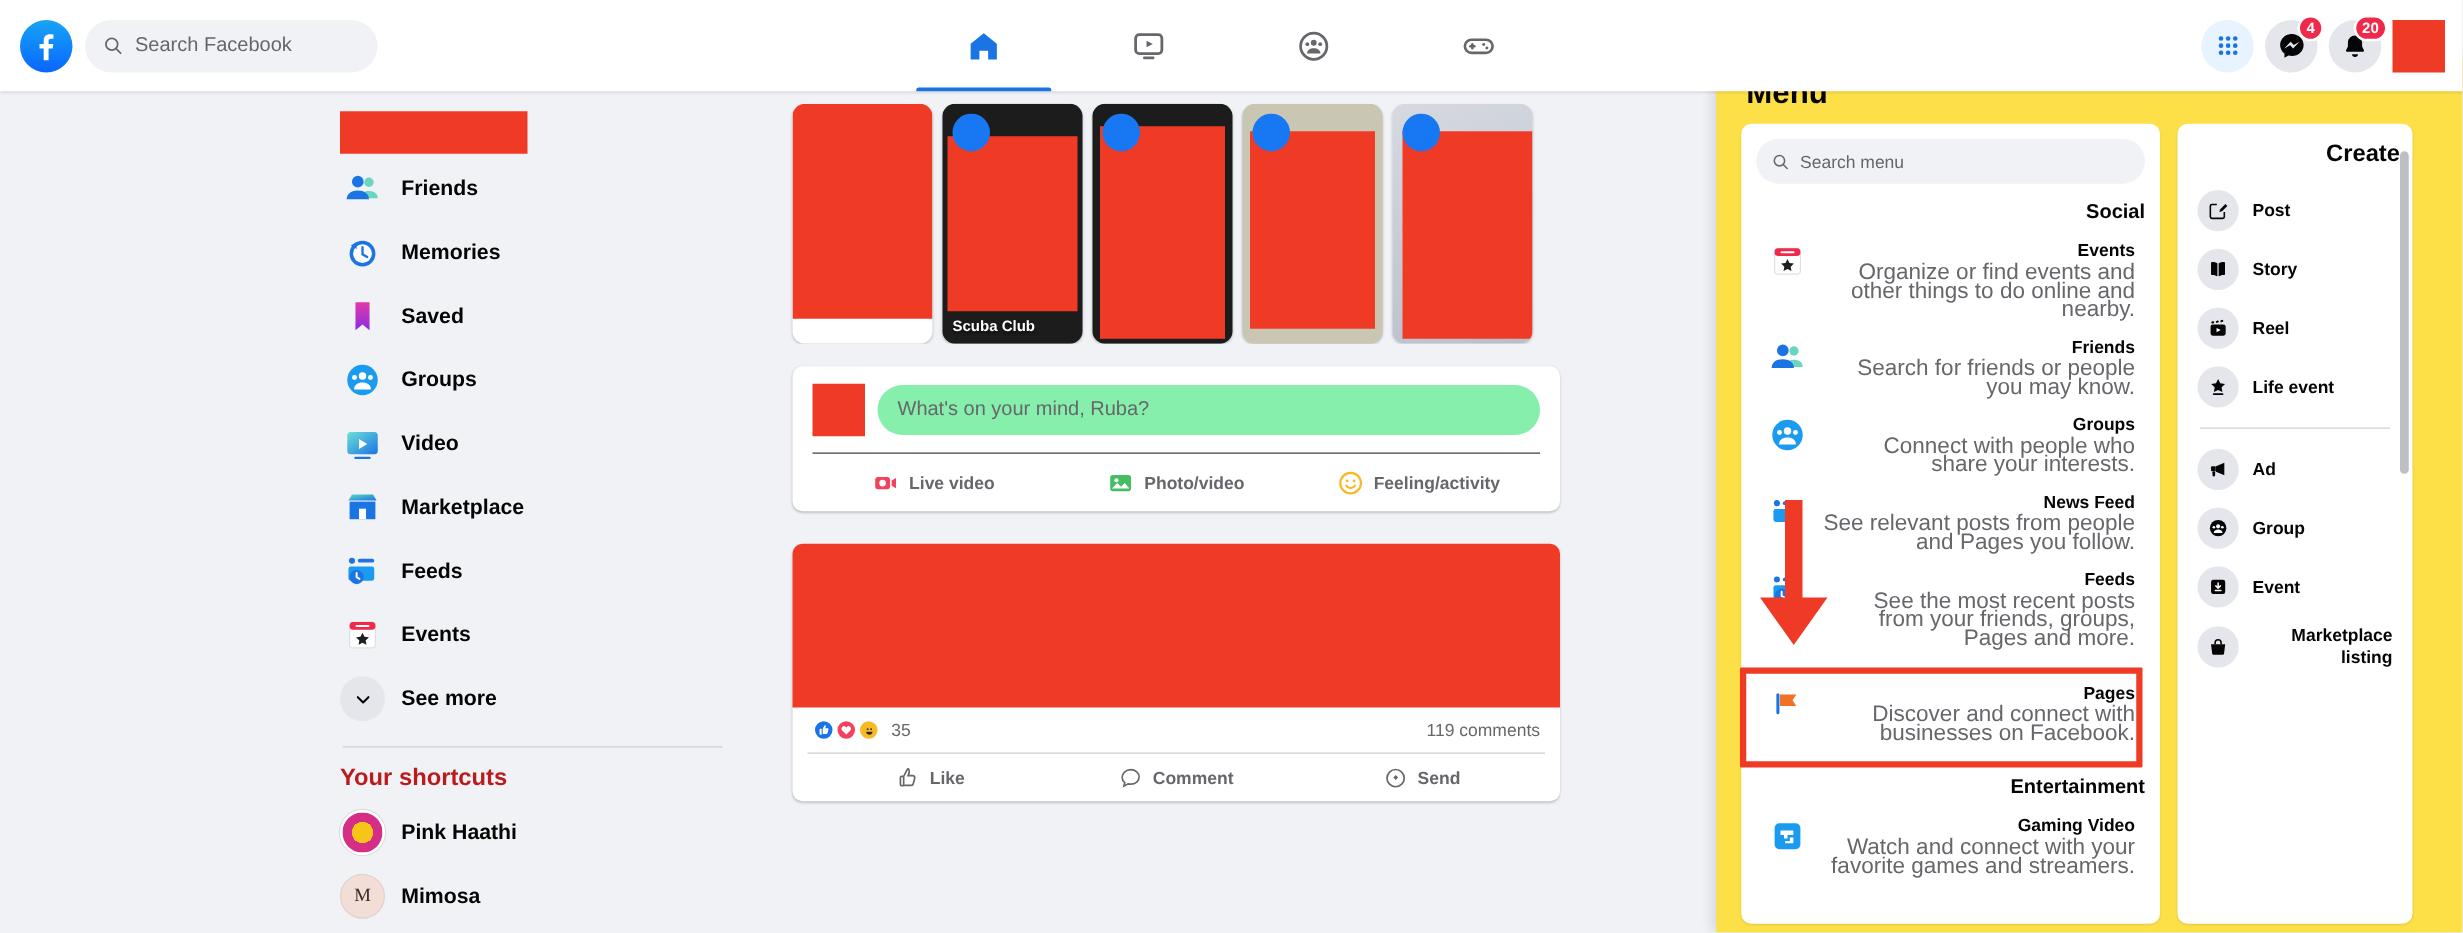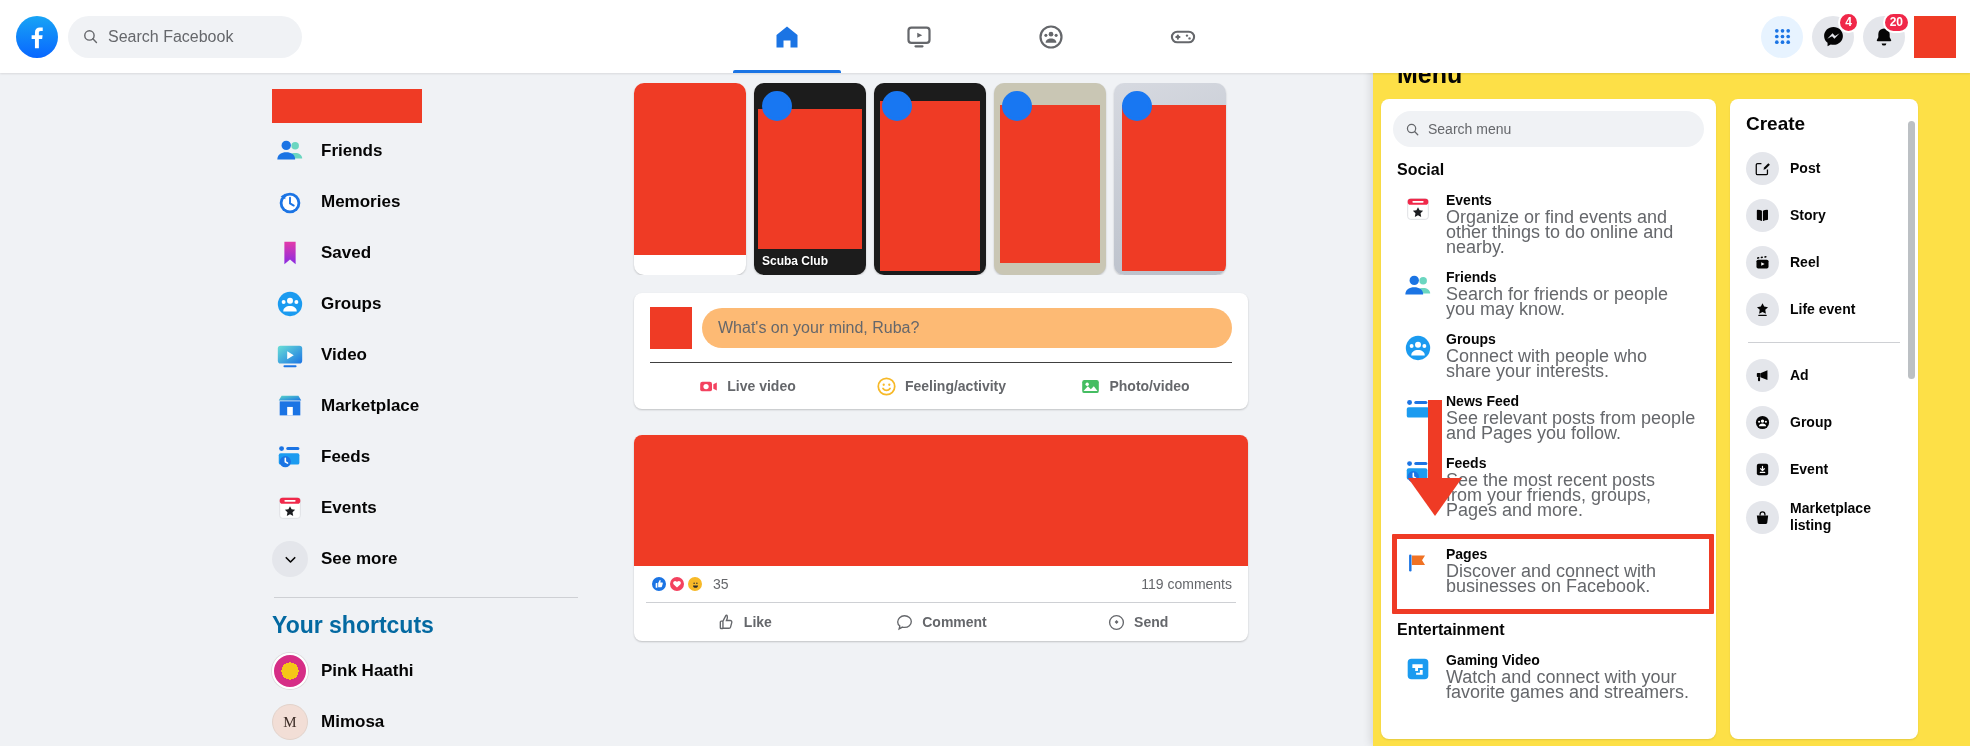--- a/index.html
+++ b/index.html
@@ -66,21 +66,21 @@
     padding: 0 8px; border-radius: 8px; margin-bottom: 7px; cursor: pointer;
   }
   .side-item span.lbl { font-size: 17px; color: #050505; font-weight: 600; }
   .side-icon { width: 36px; height: 36px; display: flex; align-items: center; justify-content: center; flex: 0 0 36px; }
   .profile-redact { width: 150px; height: 34px; background: #ef3b25; margin: 8px 0 6px 8px; }
   .seemore-circ {
     width: 36px; height: 36px; border-radius: 50%; background: #e4e6eb;
     display: flex; align-items: center; justify-content: center;
   }
   .side-divider { height: 1px; background: #ced0d4; margin: 16px 10px 14px 10px; }
-  .shortcut-head { font-size: 23px; color: #0369a1; font-weight: bold; padding: 0 8px; margin-bottom: 10px; }
+  .shortcut-head { font-size: 19px; color: #b91c1c; font-weight: bold; padding: 0 8px; margin-bottom: 10px; }
   .sc-av { width: 36px; height: 36px; border-radius: 50%; flex: 0 0 36px;
     display:flex; align-items:center; justify-content:center; font-size: 15px; color:#fff; overflow: hidden; }
 
   
   .feed { position: absolute; top: 73px; left: 596px; width: 690px; height: 527px; padding-top: 10px; }
   .stories { display: flex; gap: 8px; height: 192px; padding-left: 38px; overflow: hidden; }
   .story {
     width: 112px; height: 192px; border-radius: 10px; position: relative;
     overflow: hidden; flex: 0 0 112px; cursor: pointer;
     box-shadow: 0 1px 2px rgba(0,0,0,.2);
@@ -100,21 +100,21 @@
     border-radius: 50%; background: #1877f2; border: 3px solid #1877f2; z-index: 2;
   }
   .card {
     background: #fff; border-radius: 8px; margin: 18px 38px 0 38px;
     box-shadow: 0 1px 2px rgba(0,0,0,.2);
   }
   .composer { padding: 14px 16px 0 16px; }
   .comp-row { display: flex; align-items: center; gap: 10px; }
   .comp-av { width: 42px; height: 42px; background: #ef3b25; flex: 0 0 42px; }
   .comp-input {
-    flex: 1; height: 40px; border-radius: 20px; background: #fdba74;
+    flex: 1; height: 40px; border-radius: 20px; background: #86efac;
     display: flex; align-items: center; padding: 0 16px; color: #65676b;
     font-size: 16px; cursor: pointer;
   }
   .comp-actions { display: flex; border-top: 1px solid #404040; margin-top: 13px; }
   .comp-act {
     flex: 1; height: 46px; display: flex; align-items: center; justify-content: center;
     gap: 8px; color: #65676b; font-size: 14px; font-weight: 600; cursor: pointer;
   }
   .post-img { height: 131px; background: #ef3b25; border-radius: 8px 8px 0 0; }
   .post-stats {
@@ -131,21 +131,21 @@
     gap: 8px; color: #65676b; font-size: 14px; font-weight: 600; cursor: pointer;
   }
 
   
   .menu-panel {
     position: absolute; top: 46px; left: 1373px; width: 597px; height: 700px;
     background: #fde047; border-radius: 8px 0 0 0;
     box-shadow: -2px 0 10px rgba(0,0,0,.12); z-index: 30; overflow: hidden;
   }
   .menu-title { font-size: 25px; font-weight: bold; color: #050505; padding: 14px 24px 10px 24px; }
-  .menu-body { display: flex; gap: 14px; padding: 0 18px 0 8px; }
+  .menu-body { display: flex; gap: 14px; padding: 0 18px 0 20px; text-align: right; }
   .menu-col {
     width: 335px; height: 640px; background: #fff; border-radius: 8px;
     padding: 12px; overflow: hidden; position: relative;
     box-shadow: 0 1px 2px rgba(0,0,0,.1);
   }
   .menu-search {
     height: 36px; border-radius: 18px; background: #f0f2f5; display: flex;
     align-items: center; gap: 8px; padding: 0 12px; color: #65676b; font-size: 14px;
     margin-bottom: 14px; cursor: text;
   }
@@ -443,34 +443,34 @@
         <div class="comp-act">
           <svg width="21" height="21" viewBox="0 0 24 24">
               <rect x="2.5" y="6.5" width="13.5" height="11" rx="2.5" fill="#f3425f"></rect>
               <circle cx="9.2" cy="12" r="3" fill="#fff"></circle>
               <path d="M17.5 9.5l4-2.2v9.4l-4-2.2z" fill="#f3425f"></path>
             </svg>
           <span>Live video</span>
         </div>
         <div class="comp-act">
           <svg width="21" height="21" viewBox="0 0 24 24">
+              <rect x="2.5" y="4.5" width="19" height="15" rx="2.5" fill="#45bd62"></rect>
+              <circle cx="8.2" cy="9.4" r="1.9" fill="#fff"></circle>
+              <path d="M4 17l5-5.2 3.4 3.4 3.4-3.4L20 17z" fill="#fff"></path>
+            </svg>
+          <span>Photo/video</span>
+        </div>
+        <div class="comp-act">
+          <svg width="21" height="21" viewBox="0 0 24 24">
               <circle cx="12" cy="12" r="9.4" fill="none" stroke="#f7b928" stroke-width="2"></circle>
               <circle cx="8.8" cy="10" r="1.3" fill="#f7b928"></circle>
               <circle cx="15.2" cy="10" r="1.3" fill="#f7b928"></circle>
               <path d="M8 14.3c1 1.5 2.4 2.2 4 2.2s3-.7 4-2.2" fill="none" stroke="#f7b928" stroke-width="2" stroke-linecap="round"></path>
             </svg>
           <span>Feeling/activity</span>
-        </div>
-        <div class="comp-act">
-          <svg width="21" height="21" viewBox="0 0 24 24">
-              <rect x="2.5" y="4.5" width="19" height="15" rx="2.5" fill="#45bd62"></rect>
-              <circle cx="8.2" cy="9.4" r="1.9" fill="#fff"></circle>
-              <path d="M4 17l5-5.2 3.4 3.4 3.4-3.4L20 17z" fill="#fff"></path>
-            </svg>
-          <span>Photo/video</span>
         </div>
       </div>
     </div>
 
     <div class="card" style="margin-top:26px;">
       <div class="post-img"></div>
       <div class="post-stats">
         <div class="reacts">
           <span class="react-dot" style="background:#1b74e4;">
             <svg width="10" height="10" viewBox="0 0 24 24">

